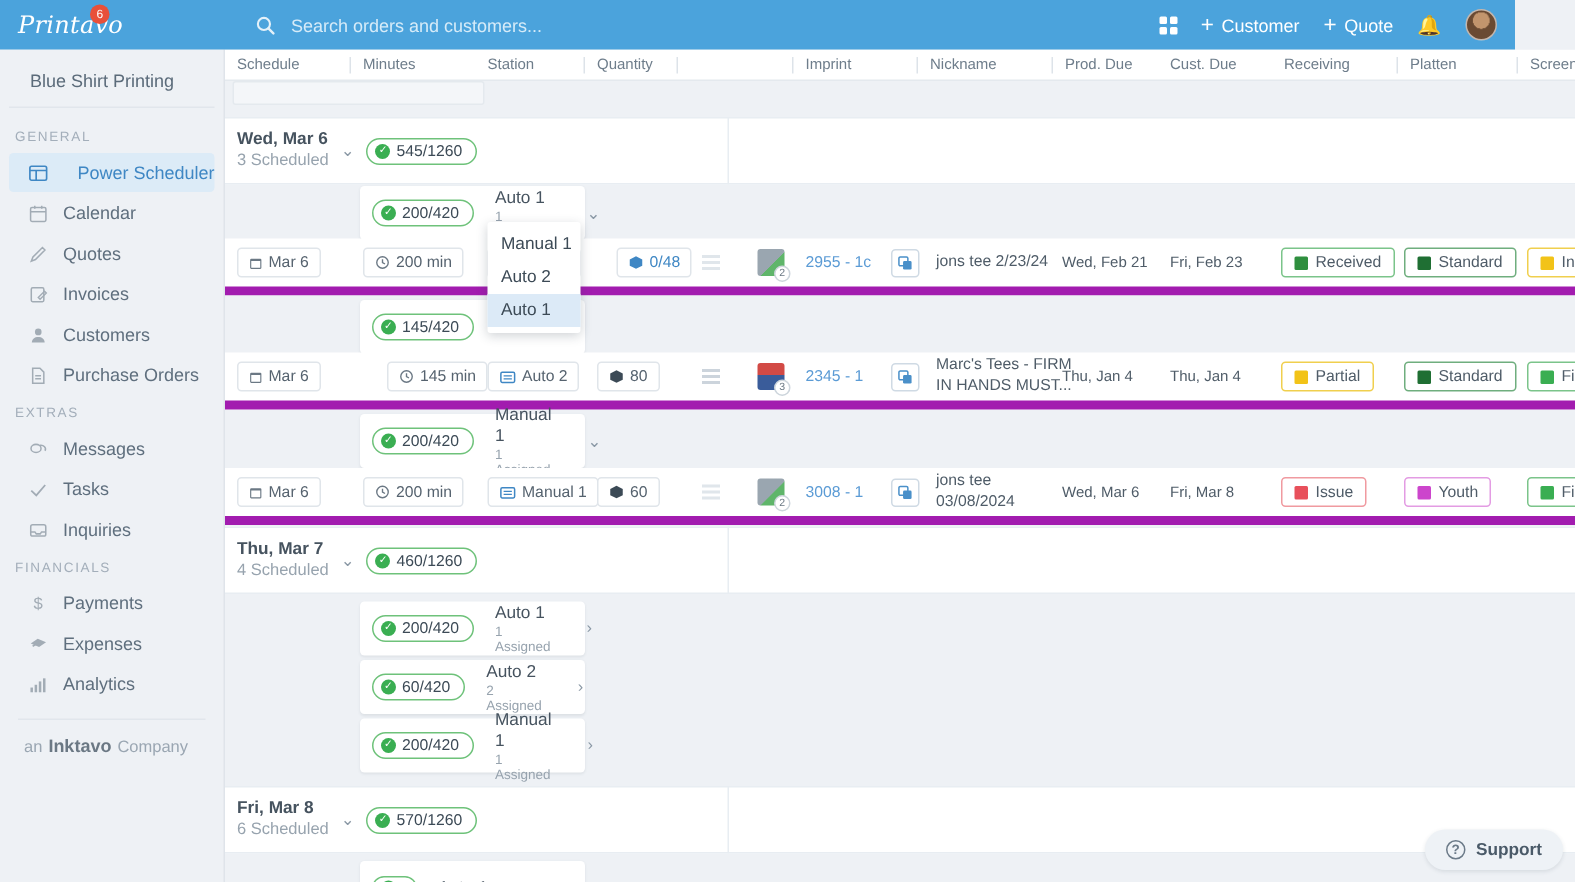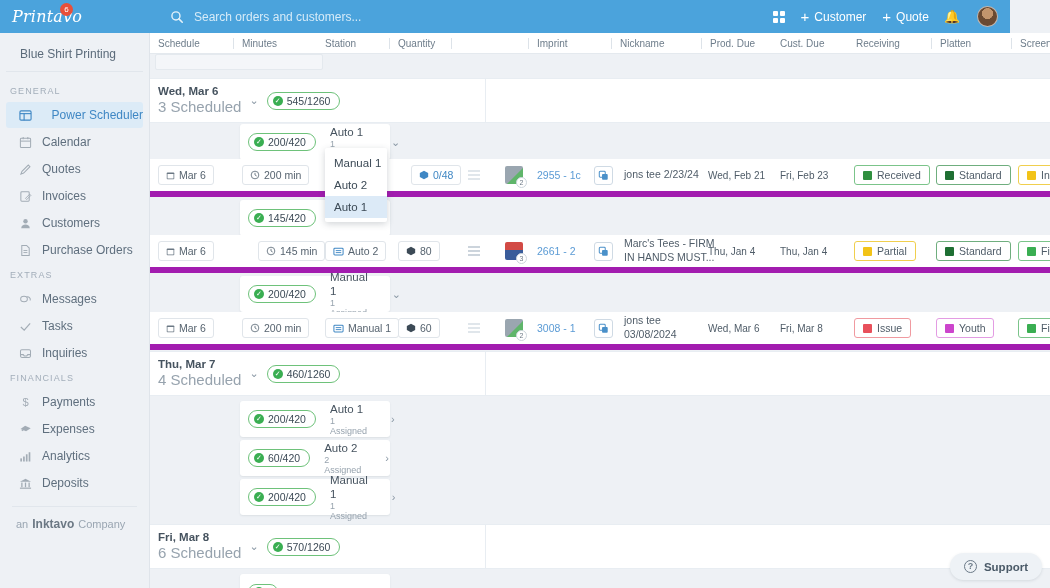--- a/index.html
+++ b/index.html
@@ -113,21 +113,21 @@
 
   
   .day-row {
     position: relative; height: 45px; background: #fff;
     border-top: 1px solid #e8edf2; border-bottom: 1px solid #e8edf2;
     display: flex; align-items: center;
   }
   .day-left { width: 335px; display: flex; align-items: center; padding-left: 8px; gap: 8px; }
   .day-text { line-height: 1.25; }
   .day-title { font-size: 11.5px; font-weight: bold; color: #46535f; }
-  .day-sub { font-size: 15px; color: #97a3ae; }
+  .day-sub { font-size: 11px; color: #97a3ae; }
   .chev { color: #8a98a5; font-size: 11px; cursor: pointer; }
   .day-right { border-left: 1px solid #e8edf2; height: 45px; flex: 1; }
 
   
   .pill {
     display: inline-flex; align-items: center; gap: 4px;
     border: 1px solid #6ec27a; border-radius: 11px;
     background: #fff; padding: 2px 9px 2px 5px; font-size: 10.5px; color: #3c4a56;
     white-space: nowrap;
   }
@@ -375,32 +375,20 @@
     <div class="nav-item">
       <span class="nav-ico">
         <svg viewBox="0 0 14 14" width="13" height="13">
             <rect x="1.4" y="9" width="1.8" height="3.4" fill="#7b8894"></rect>
             <rect x="4.4" y="7" width="1.8" height="5.4" fill="#7b8894"></rect>
             <rect x="7.4" y="4.6" width="1.8" height="7.8" fill="#7b8894"></rect>
             <rect x="10.4" y="2.4" width="1.8" height="10" fill="#7b8894"></rect>
           </svg>
       </span>
       <span>Analytics</span>
-    </div>
-    <div class="nav-item">
-      <span class="nav-ico">
-        <svg viewBox="0 0 14 14" width="13" height="13">
-            <polygon points="7,1.8 13,5 1,5" fill="#7b8894"></polygon>
-            <rect x="2.4" y="6" width="1.4" height="5" fill="#7b8894"></rect>
-            <rect x="6.3" y="6" width="1.4" height="5" fill="#7b8894"></rect>
-            <rect x="10.2" y="6" width="1.4" height="5" fill="#7b8894"></rect>
-            <rect x="1" y="11.4" width="12" height="1.3" fill="#7b8894"></rect>
-          </svg>
-      </span>
-      <span>Deposits</span>
     </div>
 
     <div class="nav-divider"></div>
     <div class="footer-brand">
       <span>an</span>
       <b>Inktavo</b>
       <span>Company</span>
     </div>
   </div>
 
@@ -592,21 +580,21 @@
                 <i></i>
                 <i></i>
               </span>
           </span>
           <span class="cell" style="left:355px">
             <span class="thumb red">
               <span class="thumb-badge">3</span>
             </span>
           </span>
           <span class="cell" style="left:387px">
-            <span class="ordnum">2661 - 2</span>
+            <span class="ordnum">2345 - 1</span>
           </span>
           <span class="cell" style="left:444px">
             <span class="copy-btn">
               <svg width="11" height="11" viewBox="0 0 12 12">
                   <rect x="1.4" y="1.4" width="6.5" height="6.5" rx="1" fill="none" stroke="#4a90c9" stroke-width="1.1"></rect>
                   <rect x="4.4" y="4.4" width="6.2" height="6.2" rx="1" fill="#4a90c9"></rect>
                 </svg>
             </span>
           </span>
           <span class="cell" style="left:474px; flex-direction:column; align-items:flex-start;">

